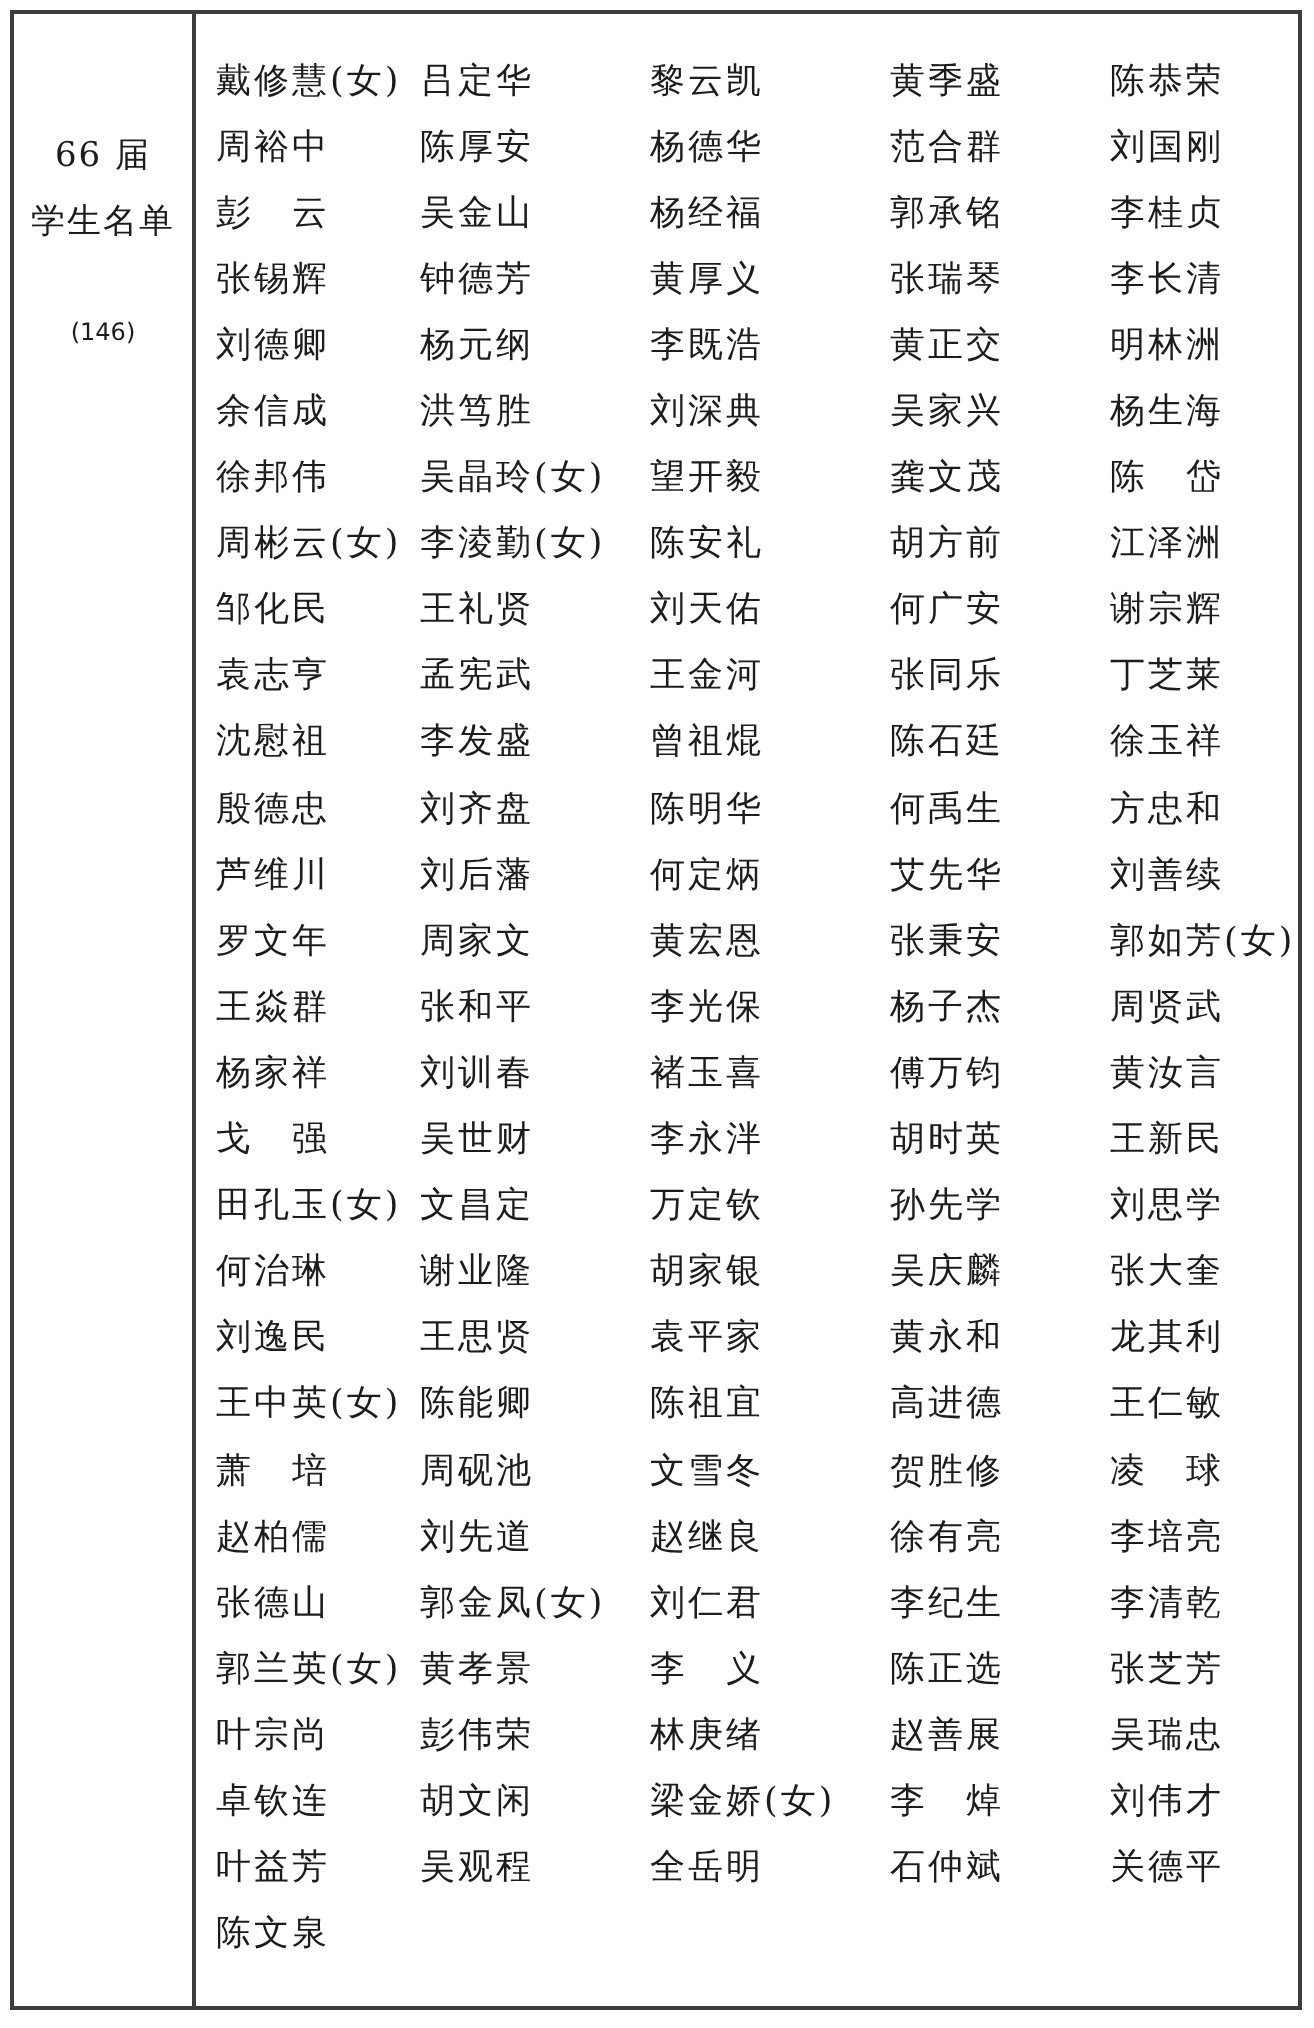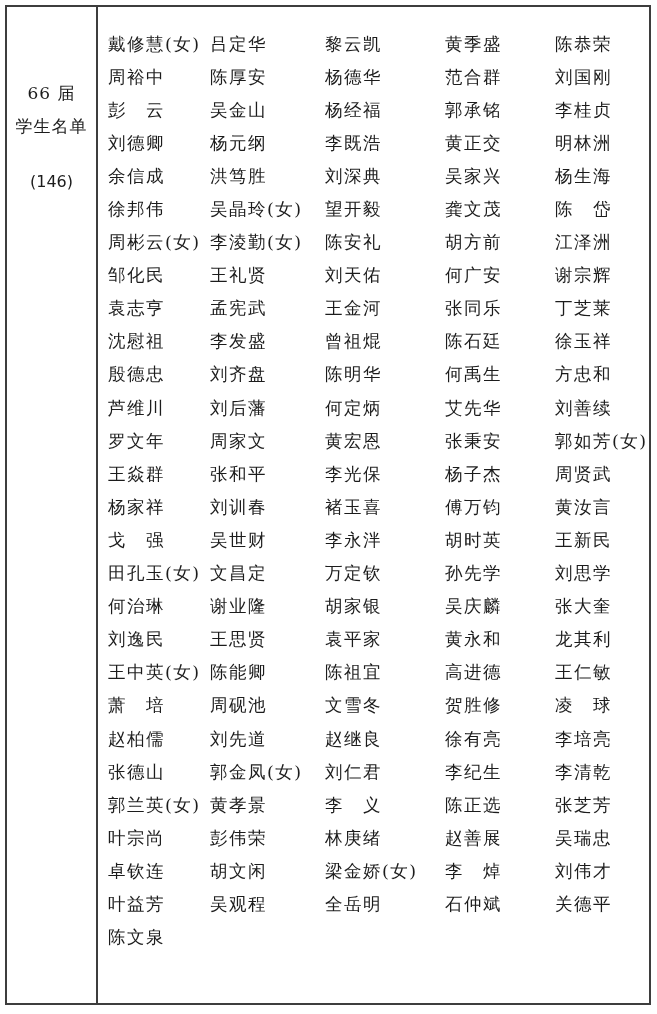--- a/index.html
+++ b/index.html
@@ -23,35 +23,34 @@
     height: 1000px;
     border: 2px solid #3d3d3d;
     display: flex;
     background: #ffffff;
   }
   .label-col {
     width: 91px;
     flex: 0 0 91px;
     border-right: 2px solid #3d3d3d;
     text-align: center;
-    padding-top: 70px;
+    padding-top: 55px;
     font-size: 17px;
     letter-spacing: 1px;
     line-height: 33px;
   }
   .label-count {
     margin-top: 22px;
     letter-spacing: 0;
     font-family: "DejaVu Sans", "Liberation Sans", sans-serif;
-    font-size: 16px;
+    font-size: 12px;
   }
   .names-col {
     flex: 1 1 auto;
-    padding-top: 0;
-    margin-top: 20px;
+    padding-top: 16px;
   }
   .name-row {
     display: grid;
     grid-template-columns: 102px 115px 120px 110px 1fr;
     height: 33.1px;
     align-items: center;
   }
   .name-cell {
     padding-left: 10px;
     font-size: 17.5px;
@@ -86,20 +85,27 @@
           <div class="name-cell">刘国刚</div>
         </div>
         <div class="name-row">
           <div class="name-cell">彭　云</div>
           <div class="name-cell">吴金山</div>
           <div class="name-cell">杨经福</div>
           <div class="name-cell">郭承铭</div>
           <div class="name-cell">李桂贞</div>
         </div>
         <div class="name-row">
+          <div class="name-cell">张锡辉</div>
+          <div class="name-cell">钟德芳</div>
+          <div class="name-cell">黄厚义</div>
+          <div class="name-cell">张瑞琴</div>
+          <div class="name-cell">李长清</div>
+        </div>
+        <div class="name-row">
           <div class="name-cell">刘德卿</div>
           <div class="name-cell">杨元纲</div>
           <div class="name-cell">李既浩</div>
           <div class="name-cell">黄正交</div>
           <div class="name-cell">明林洲</div>
         </div>
         <div class="name-row">
           <div class="name-cell">余信成</div>
           <div class="name-cell">洪笃胜</div>
           <div class="name-cell">刘深典</div>

